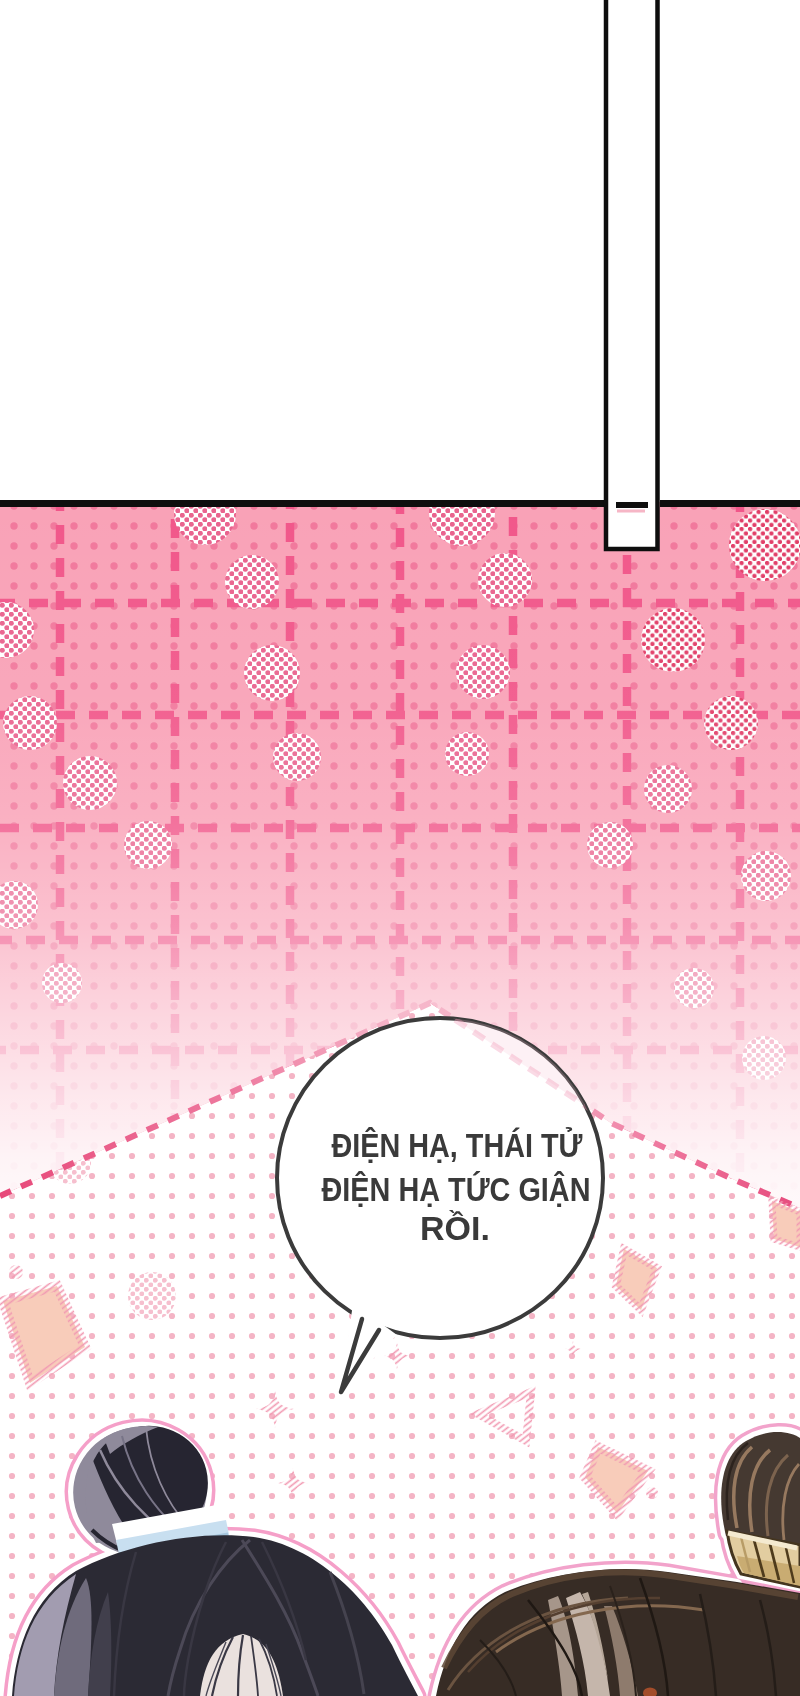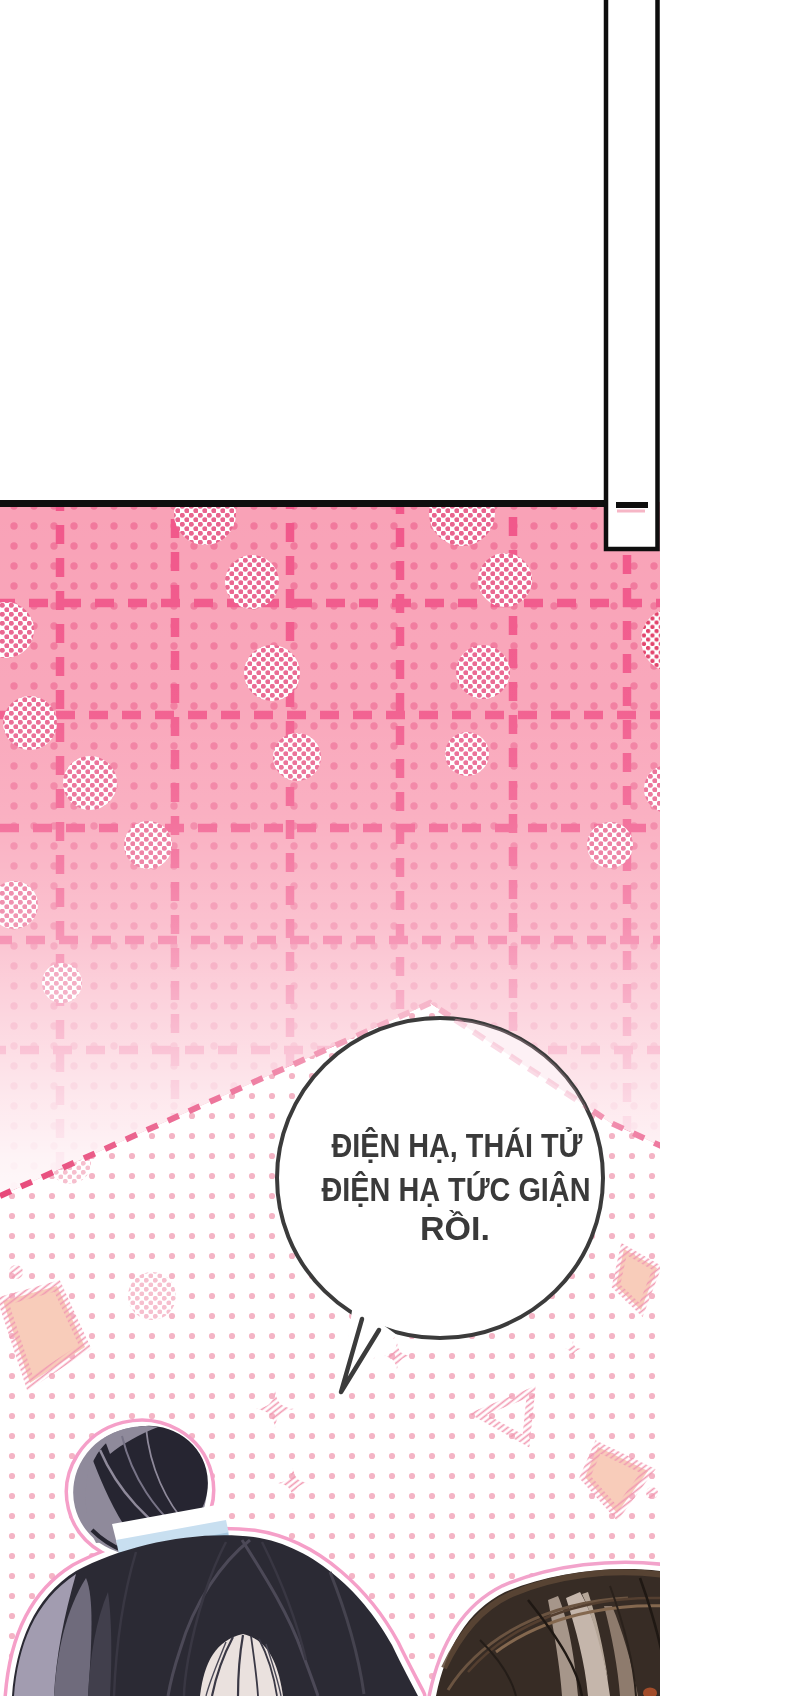--- a/index.html
+++ b/index.html
@@ -1,16 +1,16 @@
 <!DOCTYPE html>
 <html><head>
 <meta charset="utf-8">
 <style>
 html,body{margin:0;padding:0;background:#ffffff;}
-.page{position:relative;width:660px;height:1696px;overflow:hidden;background:#a16207;font-family:"Liberation Sans",sans-serif;}
+.page{position:relative;width:800px;height:1696px;overflow:hidden;background:#a16207;font-family:"Liberation Sans",sans-serif;}
 svg{display:block;}
 </style>
 </head>
 <body>
 <div class="page">
 <svg width="800" height="1696" viewBox="0 0 800 1696">
 <defs>
 <pattern id="pd" width="20" height="20" patternUnits="userSpaceOnUse">
   <circle cx="14" cy="6" r="3.7" fill="#f1789c"></circle>
 </pattern>

